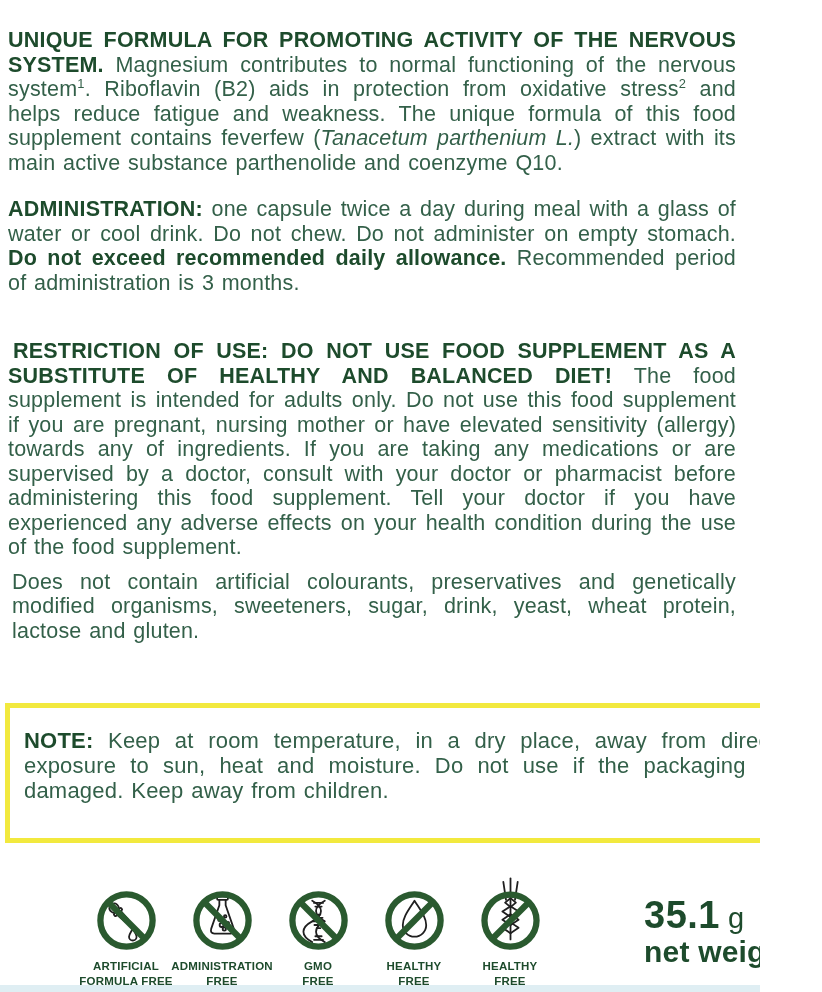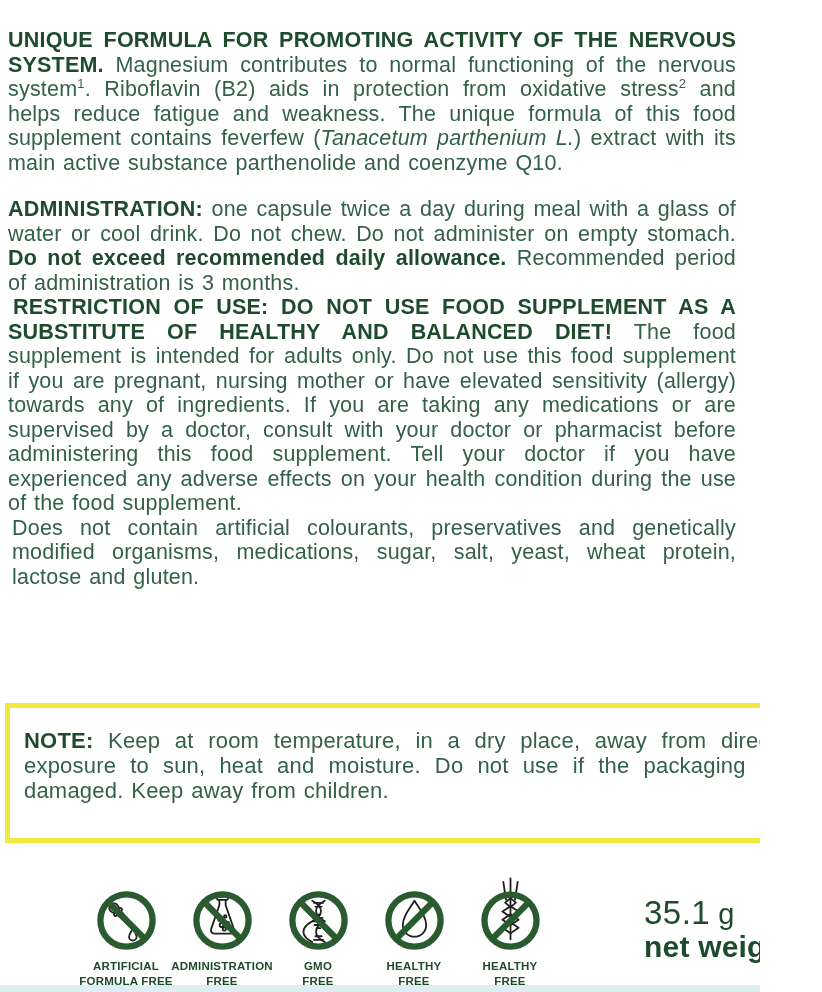--- a/index.html
+++ b/index.html
@@ -14,22 +14,22 @@
   .para{
     margin:0;
     font-size:21.5px;
     line-height:24.5px;
     letter-spacing:0.2px;
     word-spacing:1.5px;
     text-align:justify;
     color:var(--text-green,#336049);
   }
   .para-unique{margin-bottom:22px;}
-  .para-administration{}
-  .para-restriction{text-indent:5px;}
+  .para-administration{margin-bottom:44px;}
+  .para-restriction{margin-bottom:10px;text-indent:5px;}
   .para-contains{padding-left:4px;}
   .seg-b{font-weight:bold;color:var(--bold-green,#1d4b2c);}
   .seg-i{font-style:italic;}
   .seg-sup{vertical-align:super;font-size:0.6em;line-height:0;}
   .note-box{
     position:absolute;
     left:5px;top:703px;
     width:792px;height:140px;
     box-sizing:border-box;
     border:5px solid var(--note-yellow,#f2e93e);
@@ -56,38 +56,38 @@
     letter-spacing:0.2px;
     line-height:1.3;
     text-align:center;
     color:var(--label-green,#1d4b2c);
     white-space:nowrap;
   }
   .icon-ring{stroke:var(--icon-green,#2a5a2f);stroke-width:7;fill:none;}
   .icon-glyph{stroke:var(--glyph-dark,#1f1f1f);fill:none;stroke-width:2;stroke-linejoin:round;stroke-linecap:round;}
   .net-weight{position:absolute;left:644px;top:28px;color:var(--bold-green,#1d4b2c);}
   .nw-line1{display:flex;align-items:baseline;}
-  .nw-value{font-size:33px;font-weight:400;letter-spacing:0.5px;}
+  .nw-value{font-size:38px;font-weight:700;letter-spacing:0.5px;}
   .nw-unit{font-size:29px;font-weight:500;margin-left:8px;}
   .nw-label{font-size:30px;font-weight:bold;margin-top:-2px;letter-spacing:0.2px;}
   .bottom-strip{
     position:absolute;left:0;bottom:0;width:822px;height:7px;
     background:var(--strip-blue,#dfeef3);
   }
 </style>
 </head>
 <body>
 
 <div class="page">
 
   <div class="content">
     <p class="para para-unique"><span class="seg-b">UNIQUE FORMULA FOR PROMOTING ACTIVITY OF THE NERVOUS SYSTEM.</span><span class="seg-r"> Magnesium contributes to normal functioning of the nervous system</span><span class="seg-sup">1</span><span class="seg-r">. Riboflavin (B2) aids in protection from oxidative stress</span><span class="seg-sup">2</span><span class="seg-r"> and helps reduce fatigue and weakness. The unique formula of this food supplement contains feverfew (</span><span class="seg-i">Tanacetum parthenium L.</span><span class="seg-r">) extract with its main active substance parthenolide and coenzyme Q10.</span></p>
     <p class="para para-administration"><span class="seg-b">ADMINISTRATION:</span><span class="seg-r"> one capsule twice a day during meal with a glass of water or cool drink. Do not chew. Do not administer on empty stomach. </span><span class="seg-b">Do not exceed recommended daily allowance.</span><span class="seg-r"> Recommended period of administration is 3 months.</span></p>
     <p class="para para-restriction"><span class="seg-b">RESTRICTION OF USE: DO NOT USE FOOD SUPPLEMENT AS A SUBSTITUTE OF HEALTHY AND BALANCED DIET!</span><span class="seg-r"> The food supplement is intended for adults only. Do not use this food supplement if you are pregnant, nursing mother or have elevated sensitivity (allergy) towards any of ingredients. If you are taking any medications or are supervised by a doctor, consult with your doctor or pharmacist before administering this food supplement. Tell your doctor if you have experienced any adverse effects on your health condition during the use of the food supplement.</span></p>
-    <p class="para para-contains"><span class="seg-r">Does not contain artificial colourants, preservatives and genetically modified organisms, medications, sugar, salt, yeast, wheat protein, lactose and gluten.</span></p>
+    <p class="para para-contains"><span class="seg-r">Does not contain artificial colourants, preservatives and genetically modified organisms, sweeteners, sugar, drink, yeast, wheat protein, lactose and gluten.</span></p>
   </div>
 
   <div class="note-box">
     <p class="note-text"><span class="seg-b">NOTE:</span><span class="seg-r"> Keep at room temperature, in a dry place, away from direct exposure to sun, heat and moisture. Do not use if the packaging is damaged. Keep away from children.</span></p>
   </div>
 
   <div class="bottom-area">
     <div class="badges">
 
       <div class="badge">

